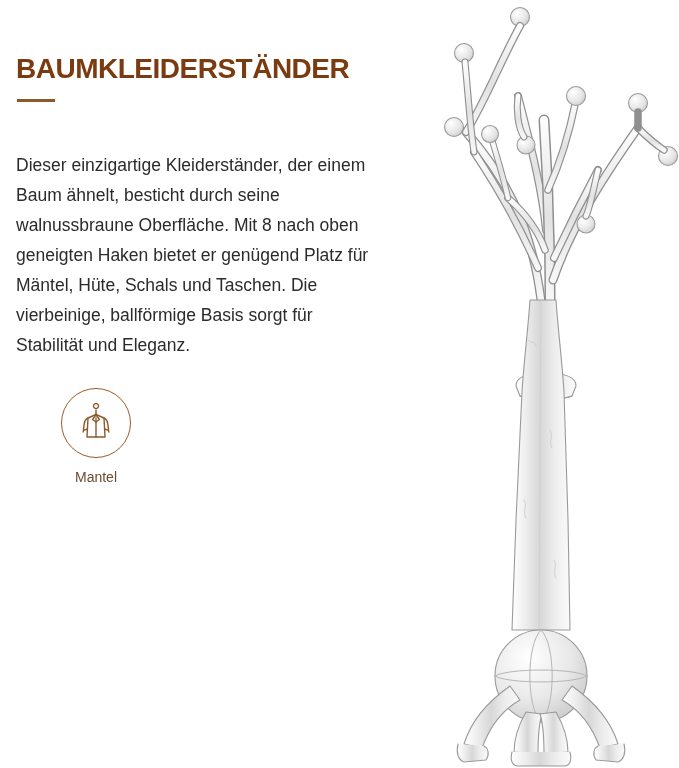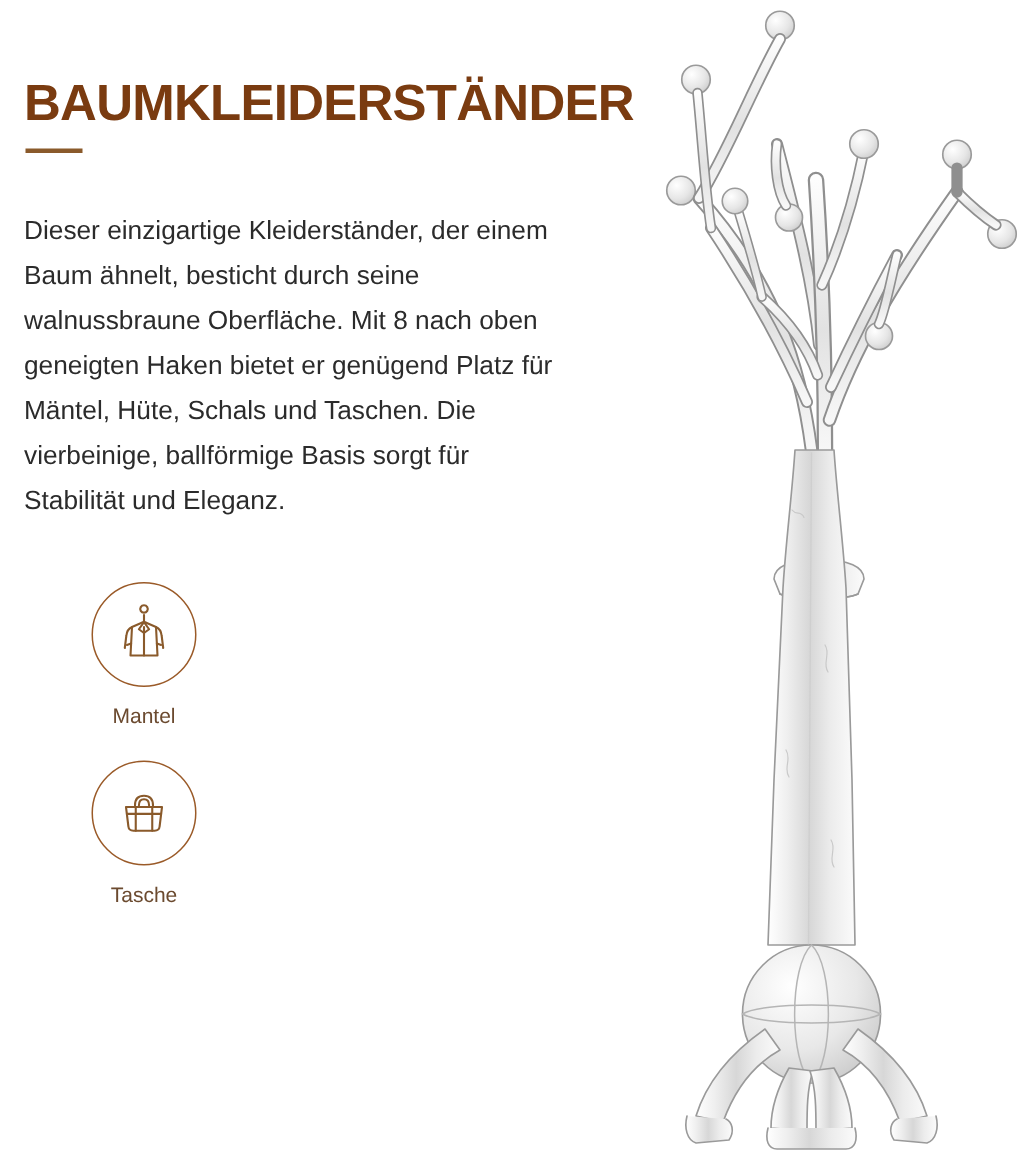--- a/index.html
+++ b/index.html
@@ -26,42 +26,42 @@
     left: 0;
     top: 0;
     width: 400px;
     height: 768px;
   }
 
   #headline {
     position: absolute;
     left: 16px;
     top: 50px;
-    font-size: 34px;
+    font-size: 28px;
     line-height: 38px;
     font-weight: bold;
     letter-spacing: -0.5px;
     color: #7a3b10;
     font-family: "Liberation Sans", sans-serif;
     white-space: nowrap;
   }
 
   #headline-rule {
     position: absolute;
     left: 17px;
     top: 99px;
     width: 38px;
     height: 3px;
     background: #8a5a2b;
   }
 
   #body-copy {
     position: absolute;
     left: 16px;
-    top: 138px;
+    top: 150px;
     width: 360px;
     font-size: 17.5px;
     line-height: 30px;
     color: #2b2b2b;
     font-family: "Liberation Sans", sans-serif;
   }
 
   
   #features {
     position: absolute;
@@ -144,33 +144,20 @@
           <div class="feature-label">Mantel</div>
         </div>
 
       </div>
 
       <div class="feature-spacer"></div>
 
       <div class="feature-row">
 
 
-        <div class="feature">
-          <div class="feature-circle">
-            <svg width="46" height="46" viewBox="0 0 46 46" fill="none" stroke="#8a5a2b" stroke-width="1.4" stroke-linecap="round" stroke-linejoin="round">
-              <path d="M17 18 C17 13.5 19 11.5 23 11.5 C27 11.5 29 13.5 29 18"></path>
-              <path d="M19.6 18 C19.6 15 20.8 13.8 23 13.8 C25.2 13.8 26.4 15 26.4 18"></path>
-              <path d="M11 19 L35 19 L33.4 32 C33.2 34 32 34.8 30 34.8 L16 34.8 C14 34.8 12.8 34 12.6 32 Z"></path>
-              <path d="M11.6 23.6 L34.4 23.6"></path>
-              <path d="M17.5 19 L17.5 34.8"></path>
-              <path d="M28.5 19 L28.5 34.8"></path>
-            </svg>
-          </div>
-          <div class="feature-label">Tasche</div>
-        </div>
       </div>
 
     </div>
   </div>
 
   <div id="product-image">
     <svg width="281" height="768" viewBox="0 0 281 768" fill="none">
       <defs>
         <linearGradient id="trunkG" x1="0" y1="0" x2="1" y2="0">
           <stop offset="0%" stop-color="#ffffff"></stop>

